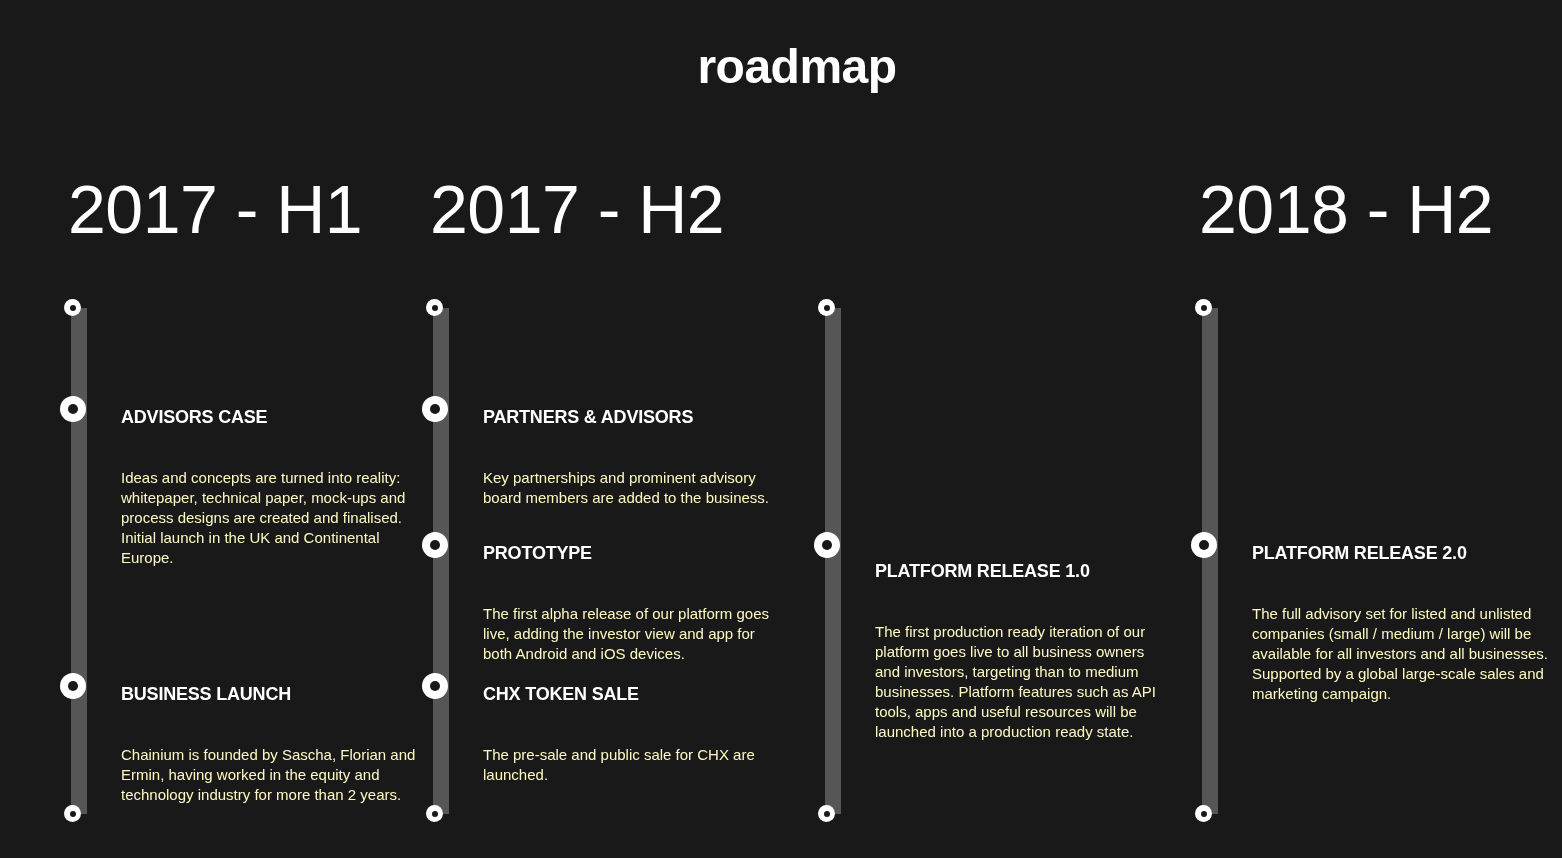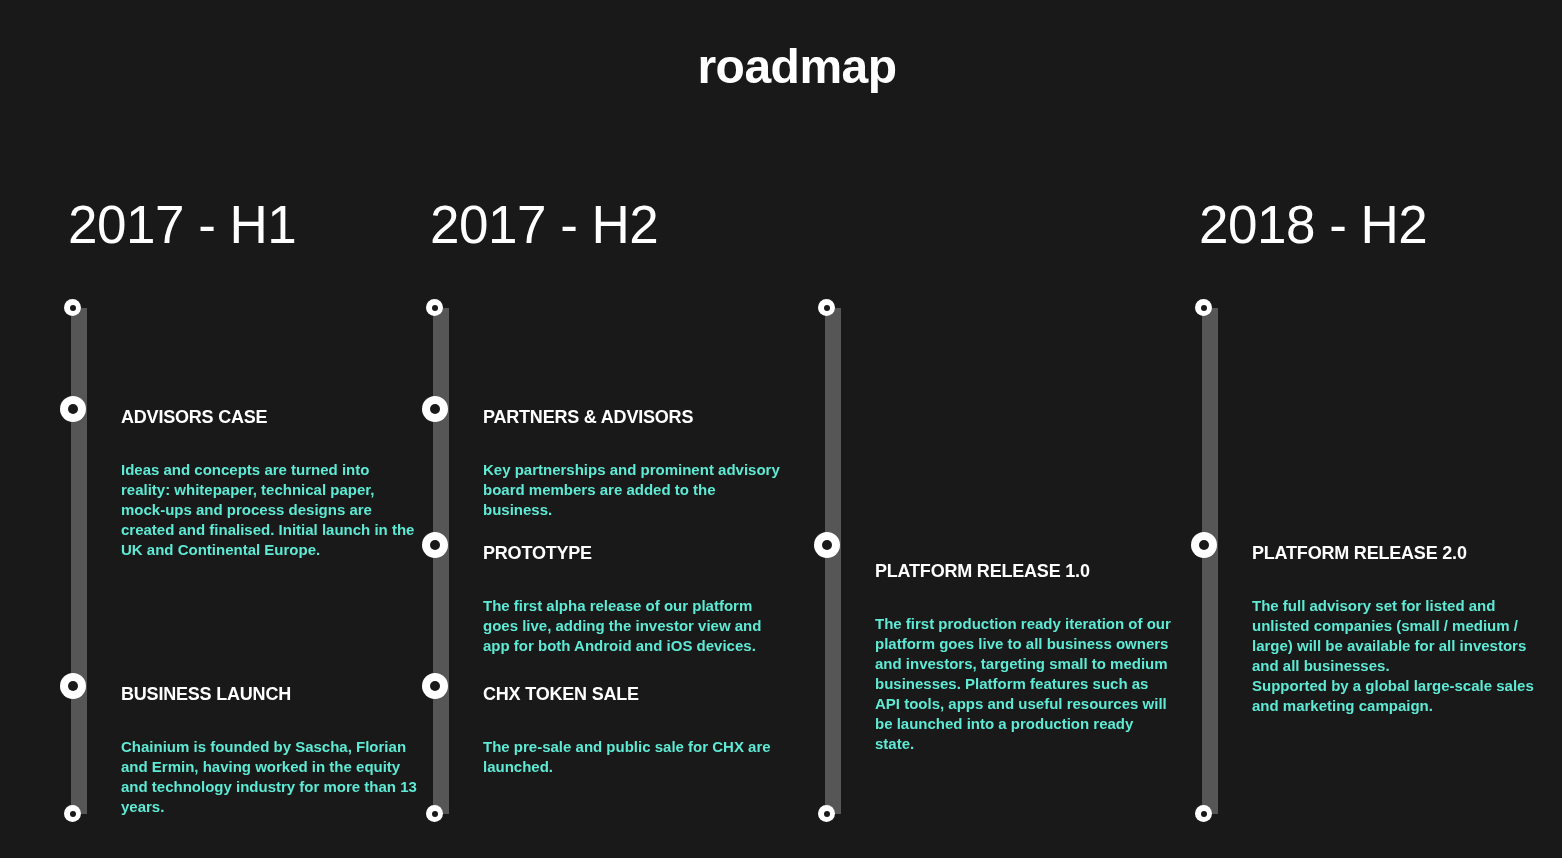--- a/index.html
+++ b/index.html
@@ -56,27 +56,26 @@
 
   .column.c0 { left: 42px;   }
   .column.c1 { left: 404px;  }
   .column.c2 { left: 796px;  }
   .column.c3 { left: 1173px; }
 
   .column-title {
     position: absolute;
     top: 0;
     left: 2px;
-    font-size: 53px;
+    font-size: 68px;
     font-weight: 300;
     letter-spacing: -0.5px;
     color: #ffffff;
     line-height: 66px;
     white-space: nowrap;
-    margin-top: 16px;
   }
 
   
   .spine {
     position: absolute;
     left: 13px;
     top: 140px;
     width: 3px;
     height: 506px;
     background: #565656;
@@ -134,25 +133,25 @@
   .milestone-title {
     font-size: 18px;
     font-weight: 700;
     letter-spacing: -0.2px;
     color: #ffffff;
     line-height: 22px;
     white-space: nowrap;
   }
 
   .milestone-desc {
-    margin-top: 16px;
+    margin-top: 24px;
     font-size: 15px;
-    font-weight: 700;
+    font-weight: 400;
     line-height: 20px;
-    color: #5eead4;
+    color: #fef9c3;
     white-space: pre-line;
   }
 </style>
 </head>
 <body>
 
 <div class="page">
 
   <div class="page-title">roadmap</div>
 
@@ -166,21 +165,21 @@
 
       <div class="node big" style="top:228px"></div>
       <div class="milestone" style="top:222px">
         <div class="milestone-title">ADVISORS CASE</div>
         <div class="milestone-desc">Ideas and concepts are turned into reality: whitepaper, technical paper, mock-ups and process designs are created and finalised. Initial launch in the UK and Continental Europe.</div>
       </div>
 
       <div class="node big" style="top:505px"></div>
       <div class="milestone" style="top:499px">
         <div class="milestone-title">BUSINESS LAUNCH</div>
-        <div class="milestone-desc">Chainium is founded by Sascha, Florian and Ermin, having worked in the equity and technology industry for more than 13 years.</div>
+        <div class="milestone-desc">Chainium is founded by Sascha, Florian and Ermin, having worked in the equity and technology industry for more than 2 years.</div>
       </div>
     </div>
 
     <div class="column c1">
       <div class="column-title">2017 - H2</div>
       <div class="spine"></div>
       <div class="node small top"></div>
       <div class="node small bottom"></div>
 
       <div class="node big" style="top:228px"></div>
@@ -203,21 +202,21 @@
     </div>
 
     <div class="column c2">
       <div class="spine"></div>
       <div class="node small top"></div>
       <div class="node small bottom"></div>
 
       <div class="node big" style="top:364px"></div>
       <div class="milestone" style="top:376px">
         <div class="milestone-title">PLATFORM RELEASE 1.0</div>
-        <div class="milestone-desc">The first production ready iteration of our platform goes live to all business owners and investors, targeting small to medium businesses. Platform features such as API tools, apps and useful resources will be launched into a production ready state.</div>
+        <div class="milestone-desc">The first production ready iteration of our platform goes live to all business owners and investors, targeting than to medium businesses. Platform features such as API tools, apps and useful resources will be launched into a production ready state.</div>
       </div>
     </div>
 
     <div class="column c3">
       <div class="column-title">2018 - H2</div>
       <div class="spine"></div>
       <div class="node small top"></div>
       <div class="node small bottom"></div>
 
       <div class="node big" style="top:364px"></div>

